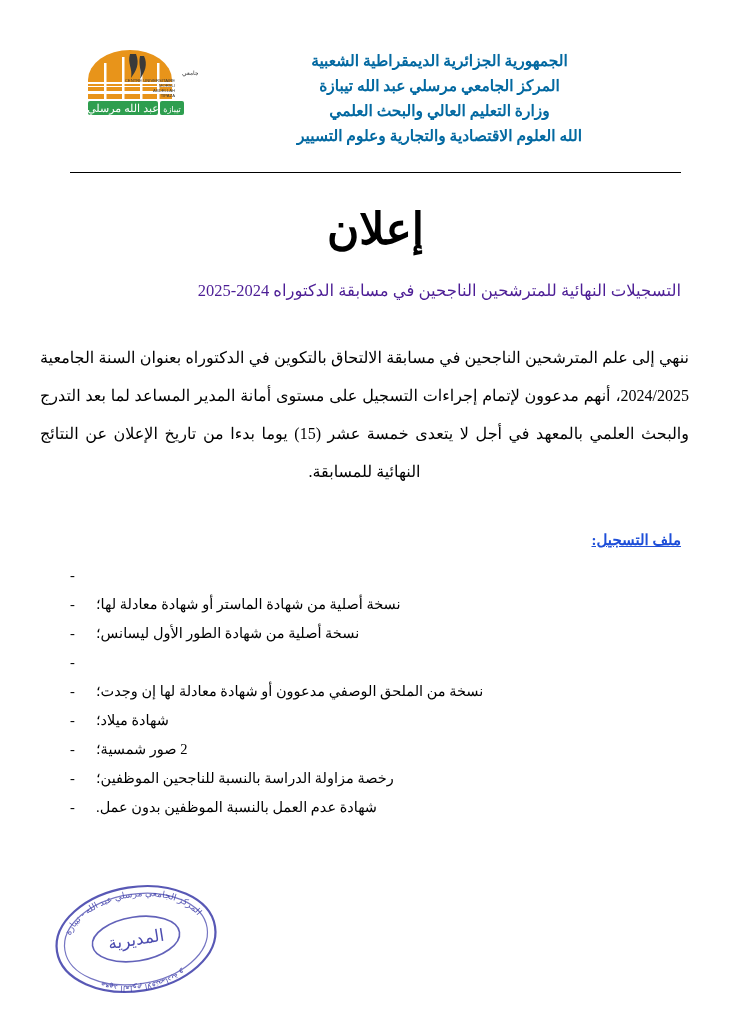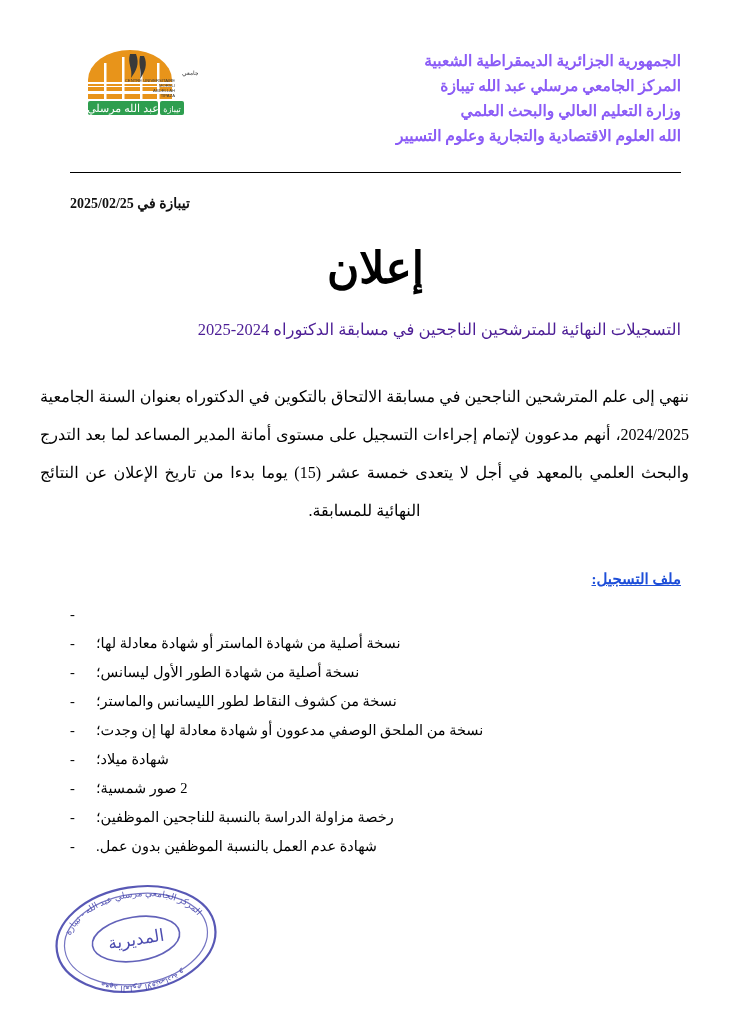--- a/index.html
+++ b/index.html
@@ -27,25 +27,25 @@
   .header {
     display: flex;
     flex-direction: row-reverse;
     align-items: flex-start;
     justify-content: flex-start;
     padding: 46px 70px 0 70px;
     box-sizing: border-box;
   }
   .header-text {
     flex: 1;
-    text-align: right;
+    text-align: center;
     font-size: 15.5px;
     line-height: 25px;
     font-weight: bold;
-    color: #8b5cf6;
+    color: #0369a1;
     padding-top: 2px;
   }
   .header-text div { white-space: nowrap; }
 
   .logo {
     width: 120px;
     height: 80px;
     position: relative;
     flex: 0 0 120px;
     margin-right: 0;
@@ -183,21 +183,20 @@
     <div class="header-text">
       <div>الجمهورية الجزائرية الديمقراطية الشعبية</div>
       <div>المركز الجامعي مرسلي عبد الله تيبازة</div>
       <div>وزارة التعليم العالي والبحث العلمي</div>
       <div>الله العلوم الاقتصادية والتجارية وعلوم التسيير</div>
     </div>
   </div>
 
   <div class="rule"></div>
 
-  <div class="date-line">تيبازة في 2025/02/25</div>
 
   <div class="doc-title">إعلان</div>
 
   <div class="doc-subtitle">التسجيلات النهائية للمترشحين الناجحين في مسابقة الدكتوراه 2024-2025</div>
 
   <div class="body-par">ننهي إلى علم المترشحين الناجحين في مسابقة الالتحاق بالتكوين في الدكتوراه بعنوان السنة الجامعية 2024/2025، أنهم مدعوون لإتمام إجراءات التسجيل على مستوى أمانة المدير المساعد لما بعد التدرج والبحث العلمي بالمعهد في أجل لا يتعدى خمسة عشر (15) يوما بدءا من تاريخ الإعلان عن النتائج النهائية للمسابقة.</div>
 
   <div class="section-heading">ملف التسجيل:</div>
 
   <ul class="req-list">
@@ -206,21 +205,20 @@
     </li>
     <li>
       <span class="txt">نسخة أصلية من شهادة الماستر أو شهادة معادلة لها؛</span>
       <span class="dash">-</span>
     </li>
     <li>
       <span class="txt">نسخة أصلية من شهادة الطور الأول ليسانس؛</span>
       <span class="dash">-</span>
     </li>
     <li>
-      <span class="txt">نسخة من كشوف النقاط لطور الليسانس والماستر؛</span>
       <span class="dash">-</span>
     </li>
     <li>
       <span class="txt">نسخة من الملحق الوصفي مدعوون أو شهادة معادلة لها إن وجدت؛</span>
       <span class="dash">-</span>
     </li>
     <li>
       <span class="txt">شهادة ميلاد؛</span>
       <span class="dash">-</span>
     </li>

